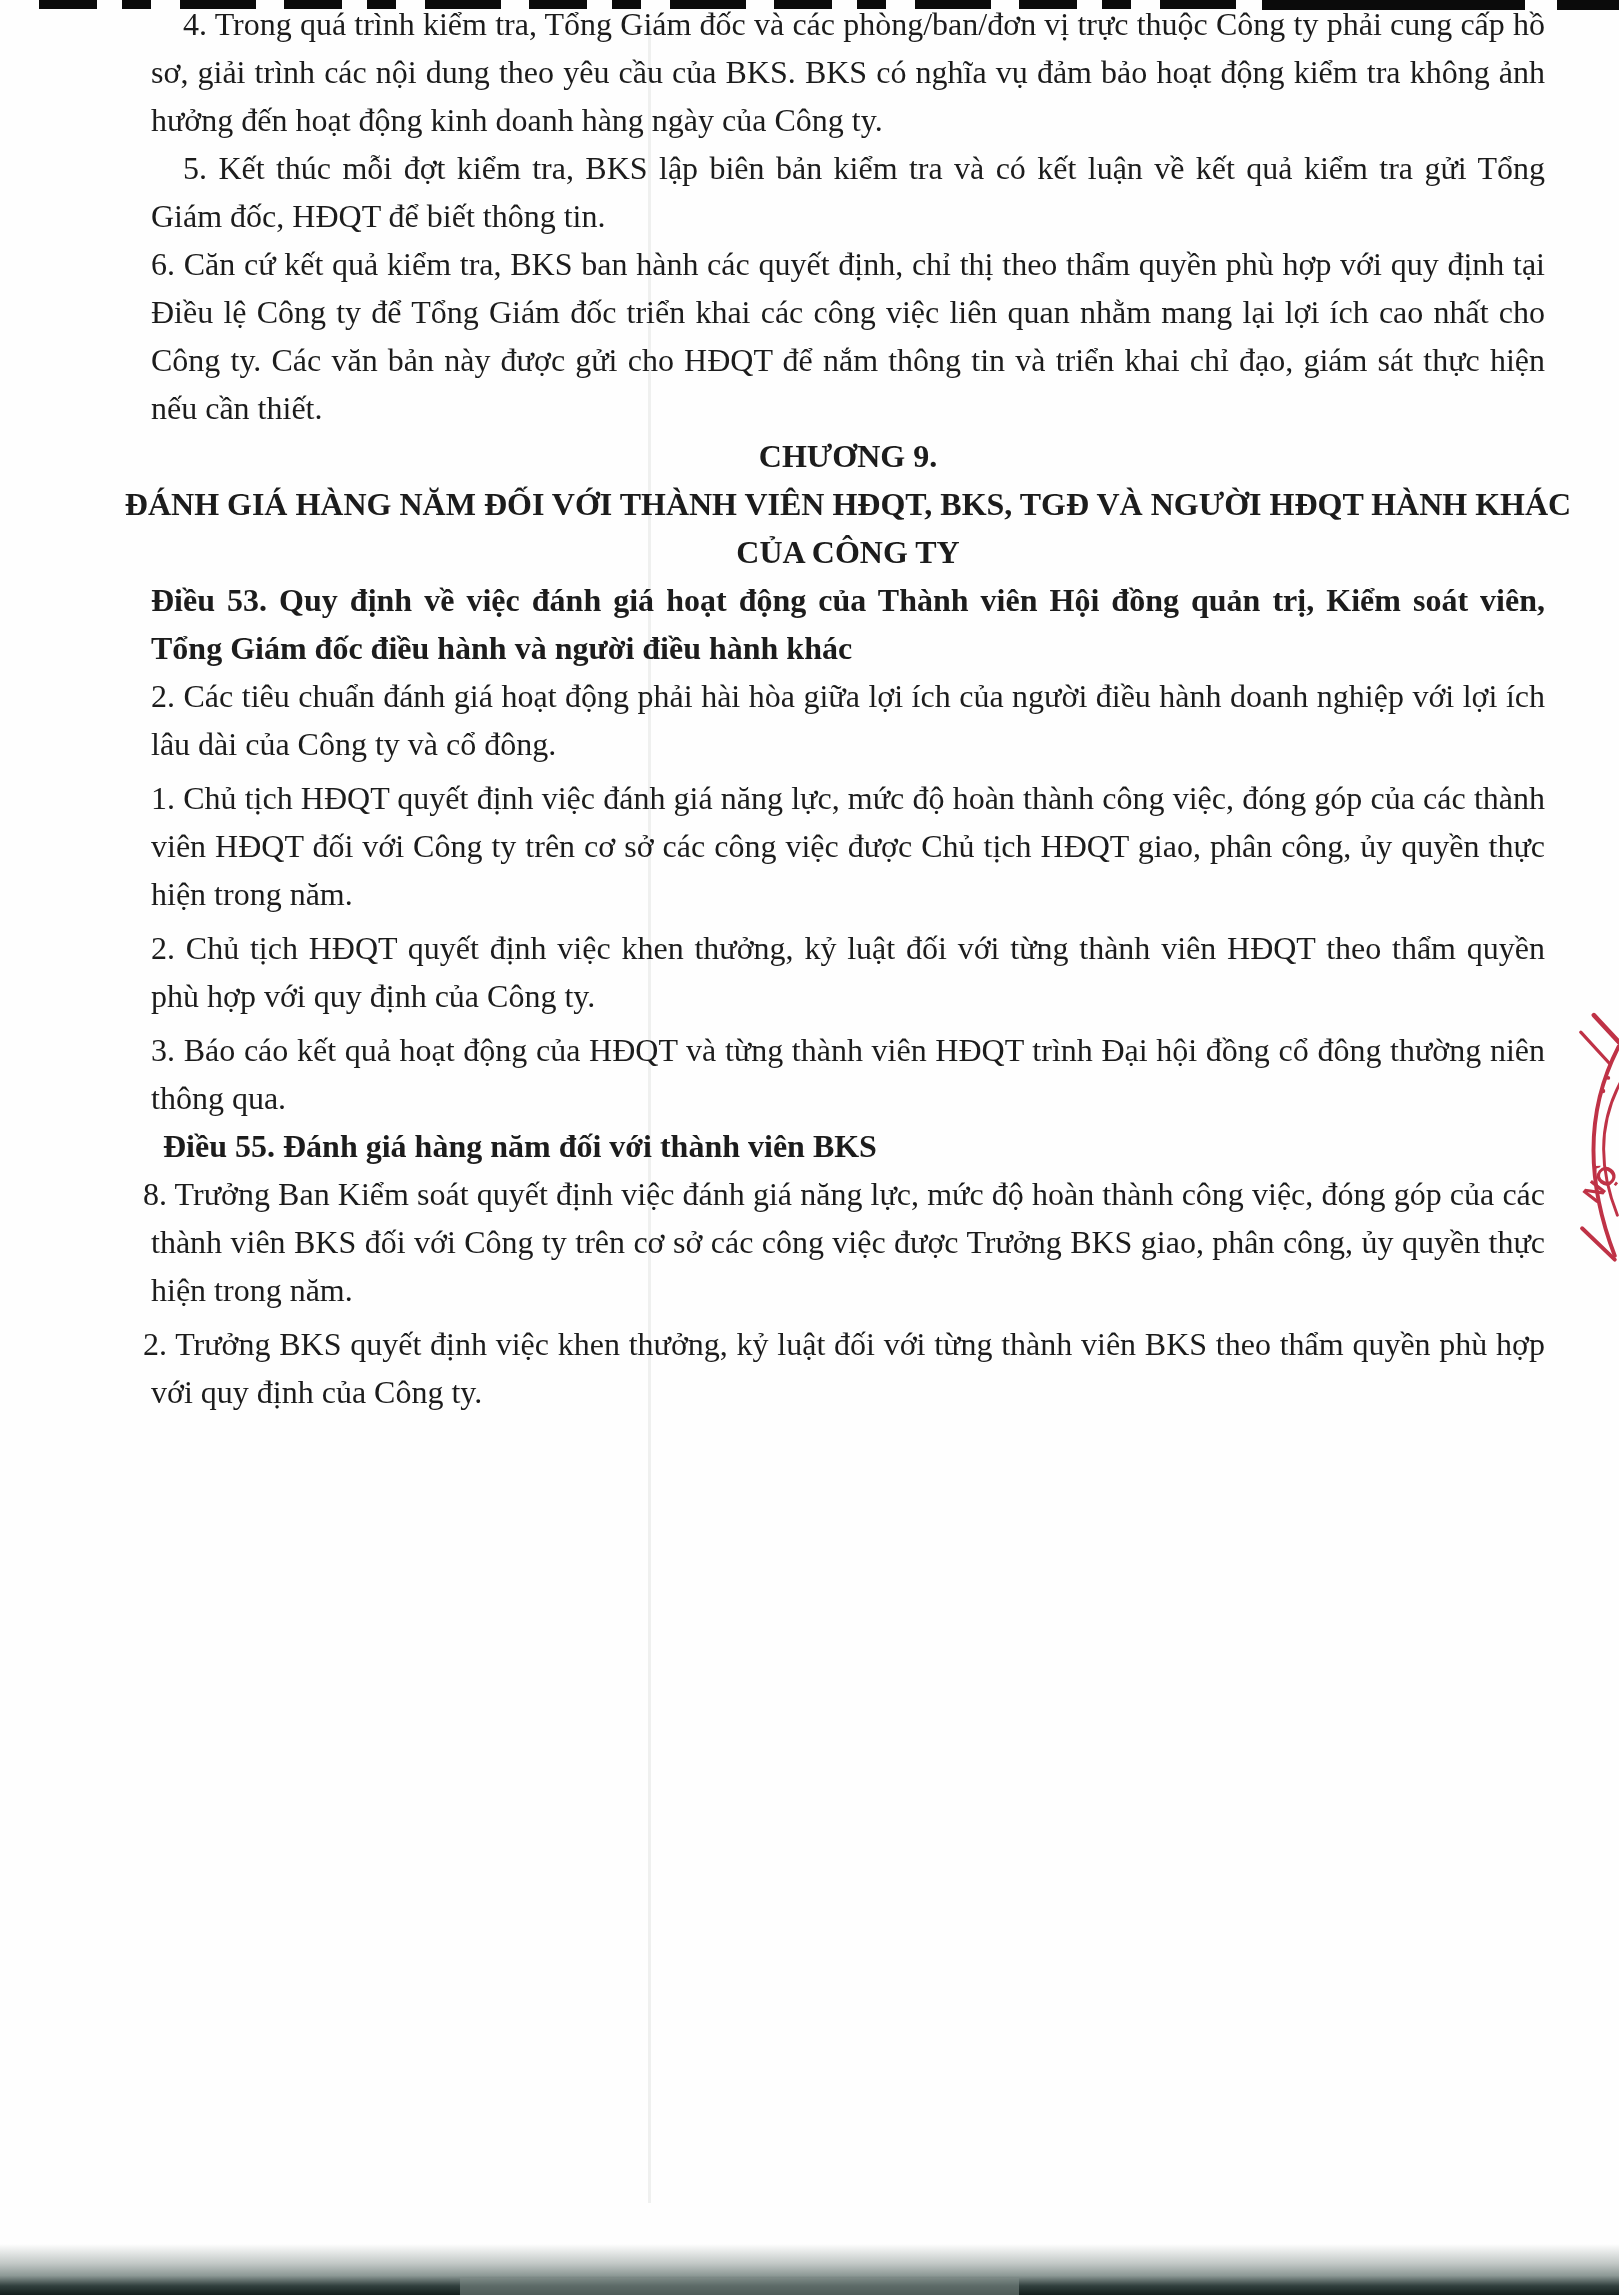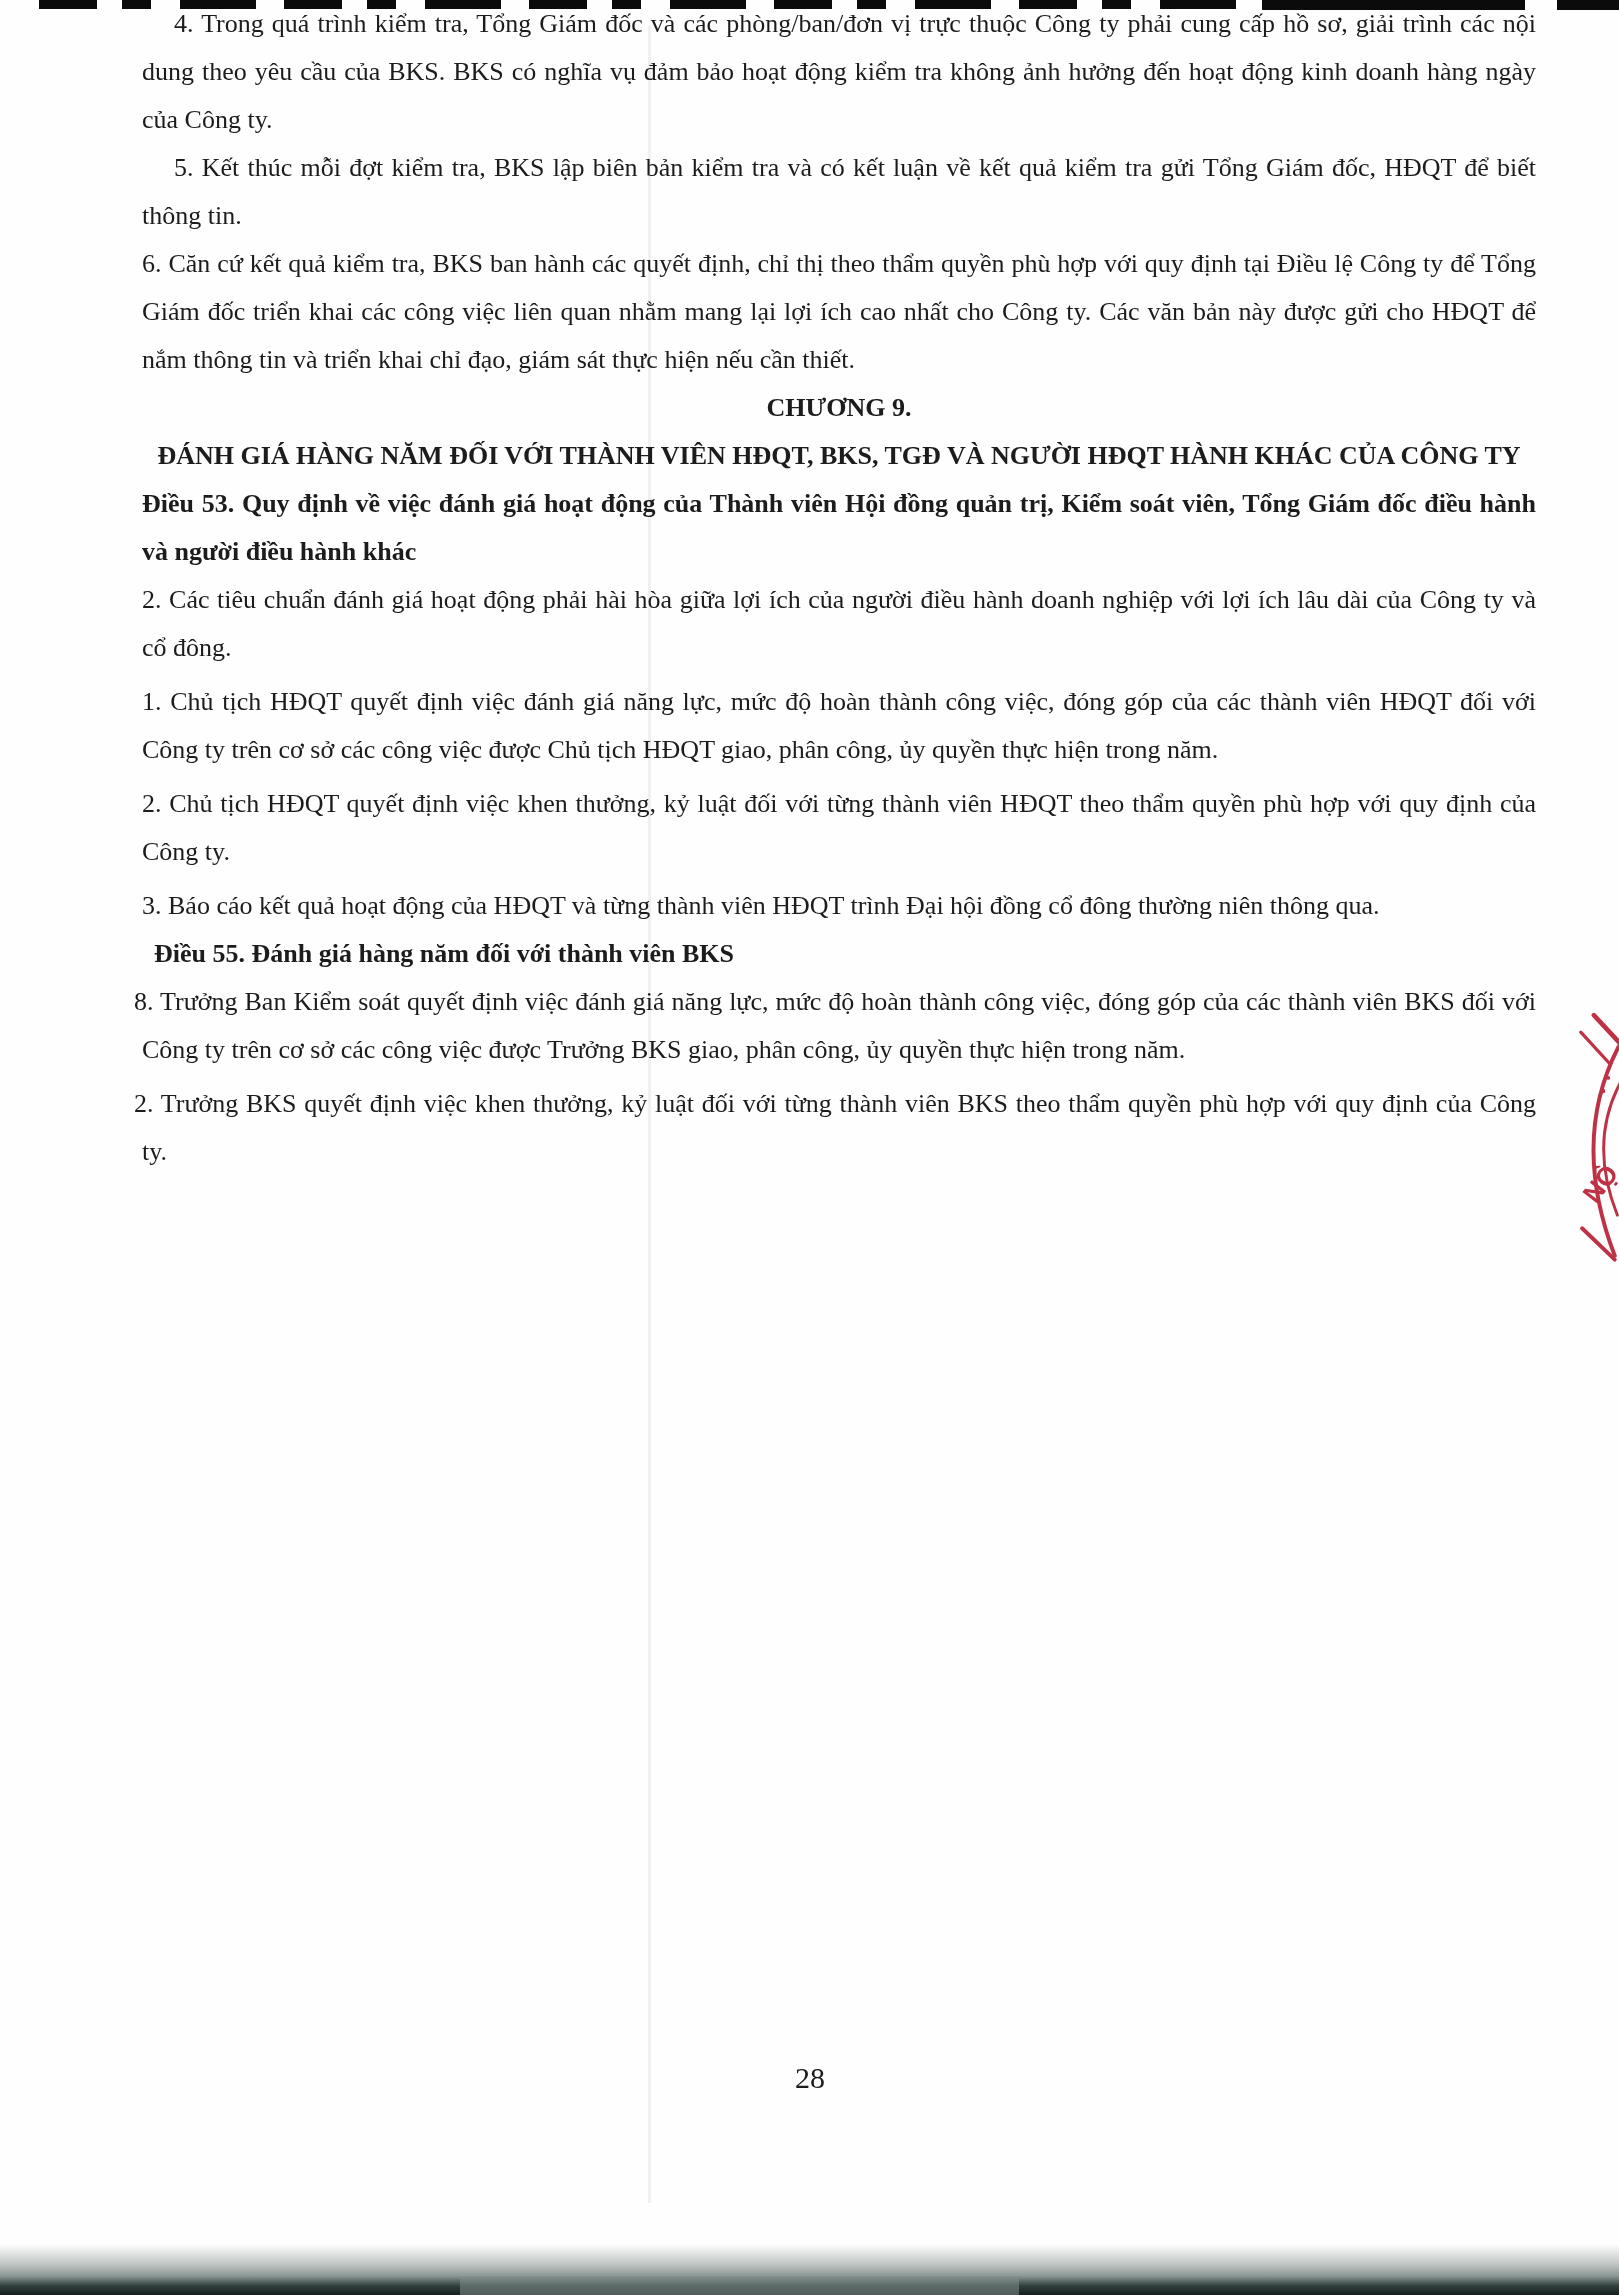--- a/index.html
+++ b/index.html
@@ -57,24 +57,24 @@
       #141f1e 100%);
   }
   .bottom-band-light {
     position: absolute;
     left: 460px; width: 559px; bottom: 0; height: 17px;
     background: rgba(130,142,139,0.55);
   }
 
   .content {
     position: absolute;
-    left: 142px;
+    left: 151px;
     width: 1394px;
     top: 0;
-    font-size: 26px;
+    font-size: 32px;
     line-height: 48px;
     text-align: justify;
   }
   .content p { margin: 0; }
 
   .par { margin-top: 13px; }
   .first-par { margin-top: 179px; }
   .num-indent { text-indent: 32px; }
 
   .center-line {
@@ -155,19 +155,18 @@
     <path d="M 38 4 L 77 46" fill="none" stroke="#bf3246" stroke-width="7" stroke-linecap="round"></path>
     <path d="M 18 30 L 62 78" fill="none" stroke="#bf3246" stroke-width="5" stroke-linecap="round"></path>
     <path d="M 20 330 L 70 378" fill="none" stroke="#bf3246" stroke-width="6" stroke-linecap="round"></path>
 
     <circle cx="52" cy="120" r="3.5" fill="#bf3246"></circle>
     <circle cx="60" cy="100" r="3" fill="#bf3246"></circle>
 
     <text x="28" y="292" fill="#bf3246" font-size="40" font-weight="bold" font-family="Liberation Sans, sans-serif" transform="rotate(-52 36 280)">NỘ</text>
   </svg>
 
-  <div class="page-number">28</div>
 
   <div class="bottom-band"></div>
   <div class="bottom-band-light"></div>
 
 </div>
 
 
 </body></html>

